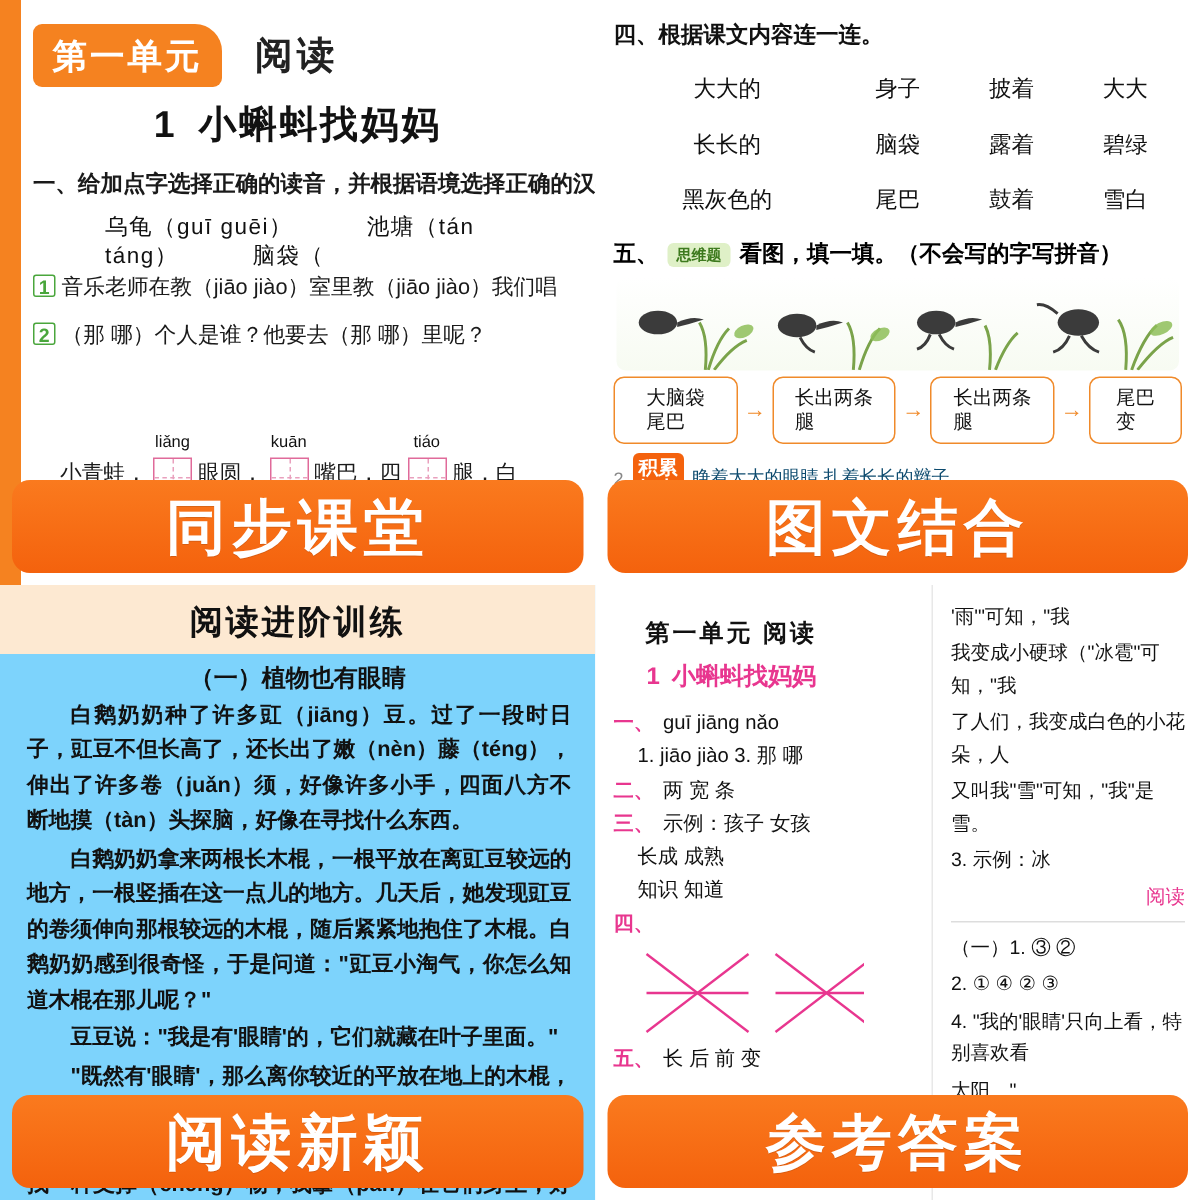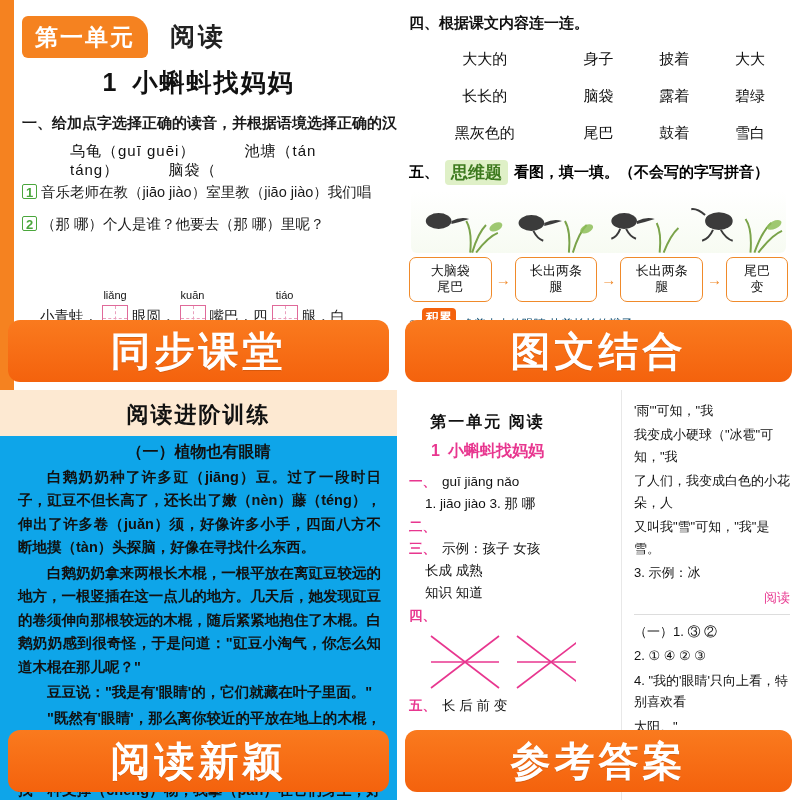--- a/index.html
+++ b/index.html
@@ -110,51 +110,51 @@
     margin: 4px 0 8px 0; font-size: 15px; font-weight: bold; color: #111;
   }
   .match-table {
     width: 100%; border-collapse: collapse; font-size: 15px; color: #111;
   }
   .match-table td { padding: 9px 0; text-align: center; white-space: nowrap; }
   .q2 .sec5 {
     margin-top: 8px; display: flex; align-items: center; gap: 6px; font-size: 15px; font-weight: bold;
   }
   .tag-green {
-    background: #dff0c7; color: #3d7a1e; border-radius: 4px; padding: 1px 6px; font-size: 17px;
+    background: #dff0c7; color: #3d7a1e; border-radius: 4px; padding: 1px 6px; font-size: 10px;
   }
   .tad-pic {
     position: relative; height: 62px; margin: 6px 2px 4px 2px;
     border-radius: 6px;
     background: linear-gradient(180deg,#ffffff,#f7fbf2);
     overflow: hidden;
   }
   .flowbox-row {
     display: flex; align-items: center; gap: 4px; margin-top: 2px;
   }
   .flowbox {
     border: 1.5px solid #f08a2a; border-radius: 7px;
     background: #fff; color: #111;
-    font-size: 13px; line-height: 1.25; text-align: center;
+    font-size: 13px; line-height: 1.25; 
     padding: 5px 4px; flex: 1;
     min-height: 44px; display: flex; align-items: center; justify-content: center;
   }
   .arrow { color: #f08a2a; font-size: 15px; }
   .footer-row {
     display: flex; align-items: center; gap: 6px; margin-top: 6px;
   }
   .pagenum { font-size: 12px; color: #888; }
   .jifen {
     background: #f4620d; color: #fff; font-size: 13px; line-height: 1.1;
     border-radius: 4px; padding: 3px 4px; text-align: center; font-weight: bold;
   }
   .footer-note { font-size: 12px; color: #0c4a6e; }
 
   
-  .q3 .sheet { background: #0ea5e9; }
+  .q3 .sheet { background: #7dd3fc; }
   .q3-top {
     position: absolute; left: 0; right: 0; top: 0; height: 46px;
     background: #fde9d2;
   }
   .q3-title {
     position: absolute; left: 0; right: 0; top: 10px;
     text-align: center; font-size: 22px; font-weight: bold; color: #111; letter-spacing: 2px;
   }
   .q3-sub {
     position: absolute; left: 0; right: 0; top: 52px;
@@ -357,20 +357,21 @@
 
         <div class="ansrow">
           <span class="ansnum">一、</span>
           <span class="ansbody">guī   jiāng   nǎo</span>
         </div>
         <div class="ansrow indent">
           <span class="ansbody">1. jiāo   jiào    3. 那    哪</span>
         </div>
         <div class="ansrow">
           <span class="ansnum">二、</span>
+          <span class="ansbody">两   宽   条</span>
         </div>
         <div class="ansrow">
           <span class="ansnum">三、</span>
           <span class="ansbody">示例：孩子   女孩</span>
         </div>
         <div class="ansrow indent">
           <span class="ansbody">长成   成熟</span>
         </div>
         <div class="ansrow indent">
           <span class="ansbody">知识   知道</span>

